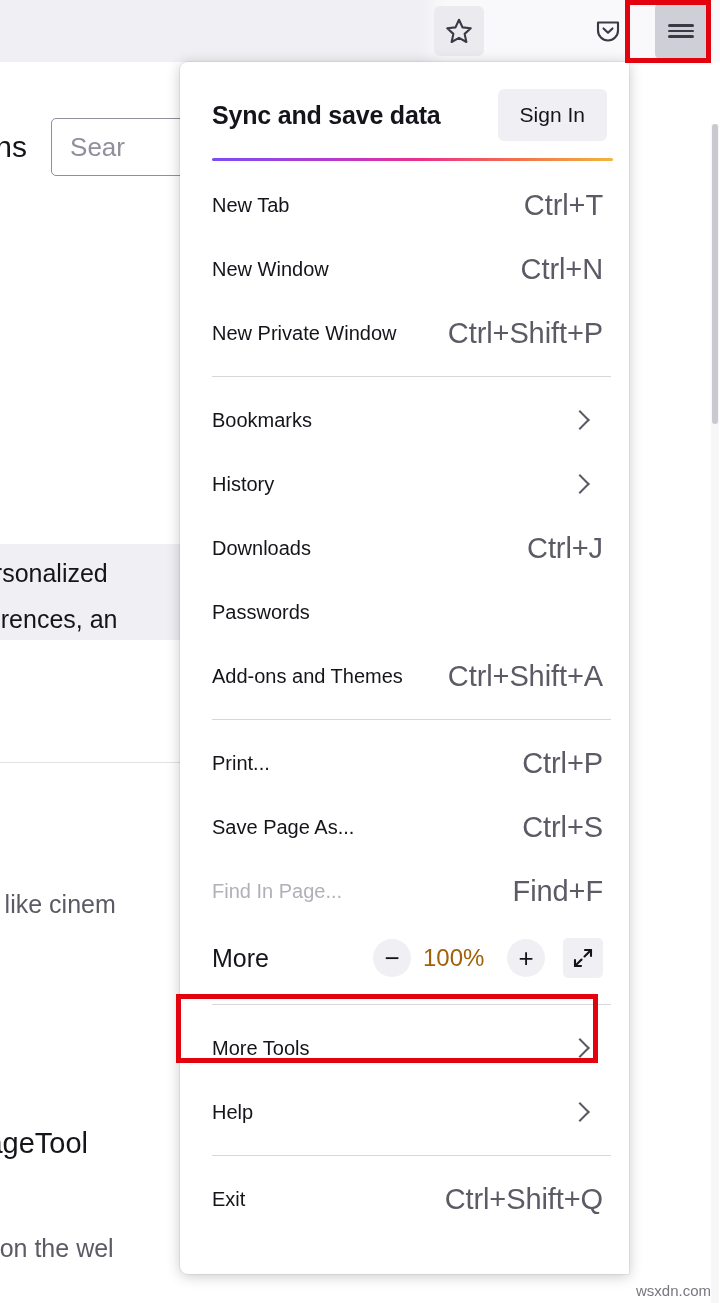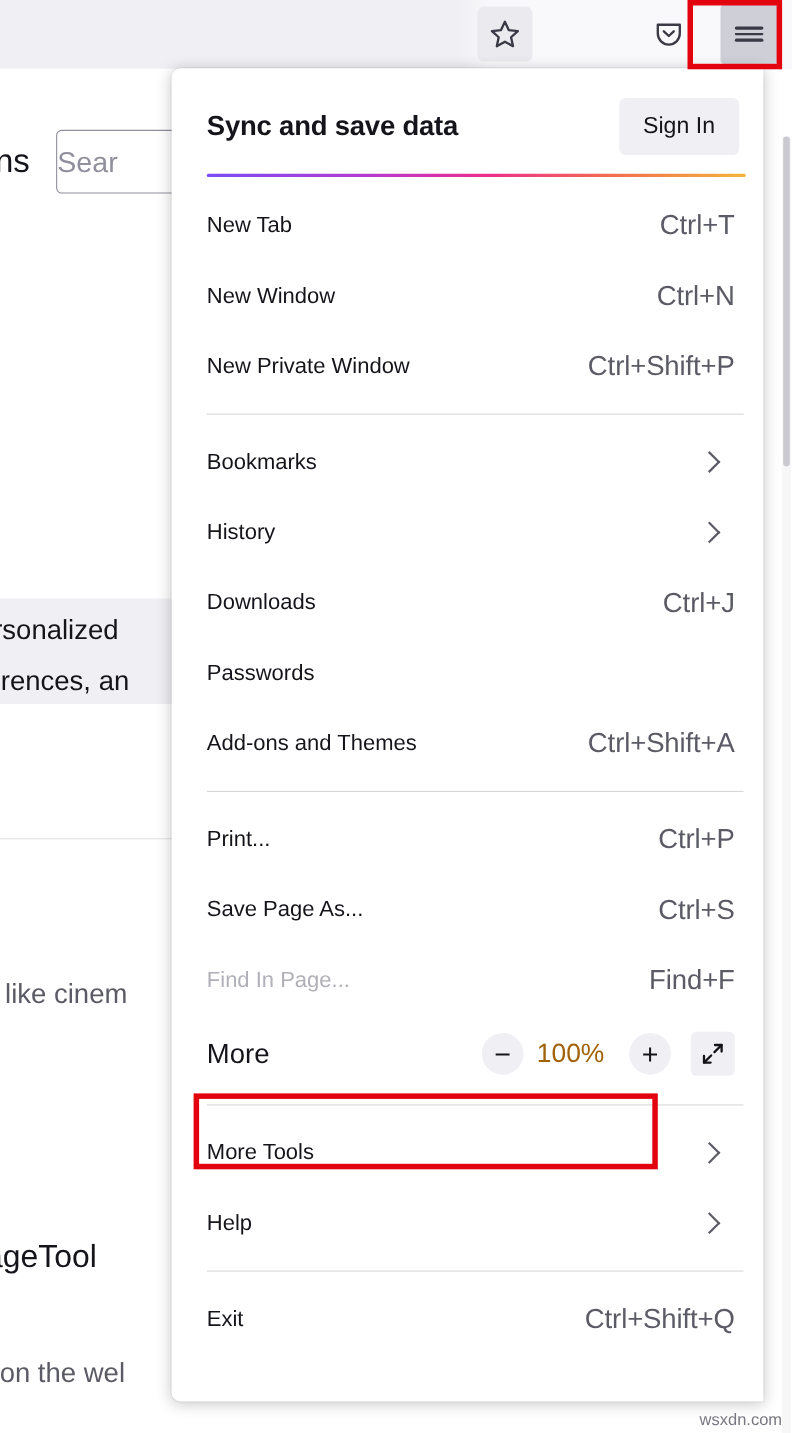--- a/index.html
+++ b/index.html
@@ -43,21 +43,21 @@
   .bg-addons-row {
     position: absolute; left: 0; top: 50px; width: 400px; height: 70px;
     display: flex; align-items: center;
   }
   .bg-addons-title {
     font-size: 30px; color: #15141a; white-space: nowrap; margin-left: -48px;
   }
   .bg-search-box {
     margin-left: 24px; width: 180px; height: 58px;
     border: 1px solid #8f8f9d; border-radius: 5px;
-    display: flex; align-items: center; 
+    display: flex; align-items: center; padding-left: 18px;
     background: #fff;
   }
   .bg-search-placeholder { font-size: 26px; color: #8f8f9d; white-space: nowrap; }
 
   .bg-card1 {
     position: absolute; left: -40px; top: 482px; width: 260px; height: 96px;
     background: #f0f0f4;
   }
   .bg-card1 p { font-size: 25px; color: #15141a; line-height: 34px; padding: 12px 0 0 6px; white-space: nowrap; }
   .bg-divider {
@@ -79,21 +79,21 @@
     position: absolute; right: 1px; top: 62px; width: 8px; height: 1241px;
     background: #f7f7f8;
   }
   .bg-scrollbar-thumb {
     position: absolute; right: 2px; top: 62px; width: 6px; height: 300px;
     background: #c9c9cf; border-radius: 3px;
   }
 
   
   .menu-panel {
-    position: absolute; left: 156px; top: 62px; width: 538px; height: 1212px;
+    position: absolute; left: 180px; top: 62px; width: 449px; height: 1212px;
     background: #ffffff;
     border-radius: 8px 0 0 8px;
     box-shadow: 0 2px 14px rgba(0,0,0,0.22), 0 0 0 1px rgba(0,0,0,0.05);
     overflow: hidden;
   }
   .menu-panel-inner { position: relative; width: 100%; height: 100%; }
 
   
   .sync-header {
     display: flex; align-items: center; justify-content: space-between;
@@ -114,21 +114,21 @@
 
   
   .menu-list { padding-top: 12px; }
   .menu-item {
     position: relative;
     display: flex; align-items: center; justify-content: space-between;
     height: 64px; padding: 0 26px 0 32px;
     cursor: pointer;
   }
   .menu-item .label { font-size: 20px; color: #15141a; white-space: nowrap; }
-  .menu-item .shortcut { font-size: 25px; color: #5b5b66; white-space: nowrap; letter-spacing: -0.1px; }
+  .menu-item .shortcut { font-size: 29px; color: #5b5b66; white-space: nowrap; letter-spacing: -0.1px; }
   .menu-item.disabled .label { color: #b0b0b8; }
   .menu-item.highlighted { background: #dedee3; width: 525px; }
   .chev {
     width: 14px; height: 14px;
     border-right: 2.4px solid #5b5b66; border-top: 2.4px solid #5b5b66;
     transform: rotate(45deg); margin-right: 16px;
   }
   .separator { height: 1px; background: #d7d7db; margin: 11px 18px 11px 32px; }
 
   

